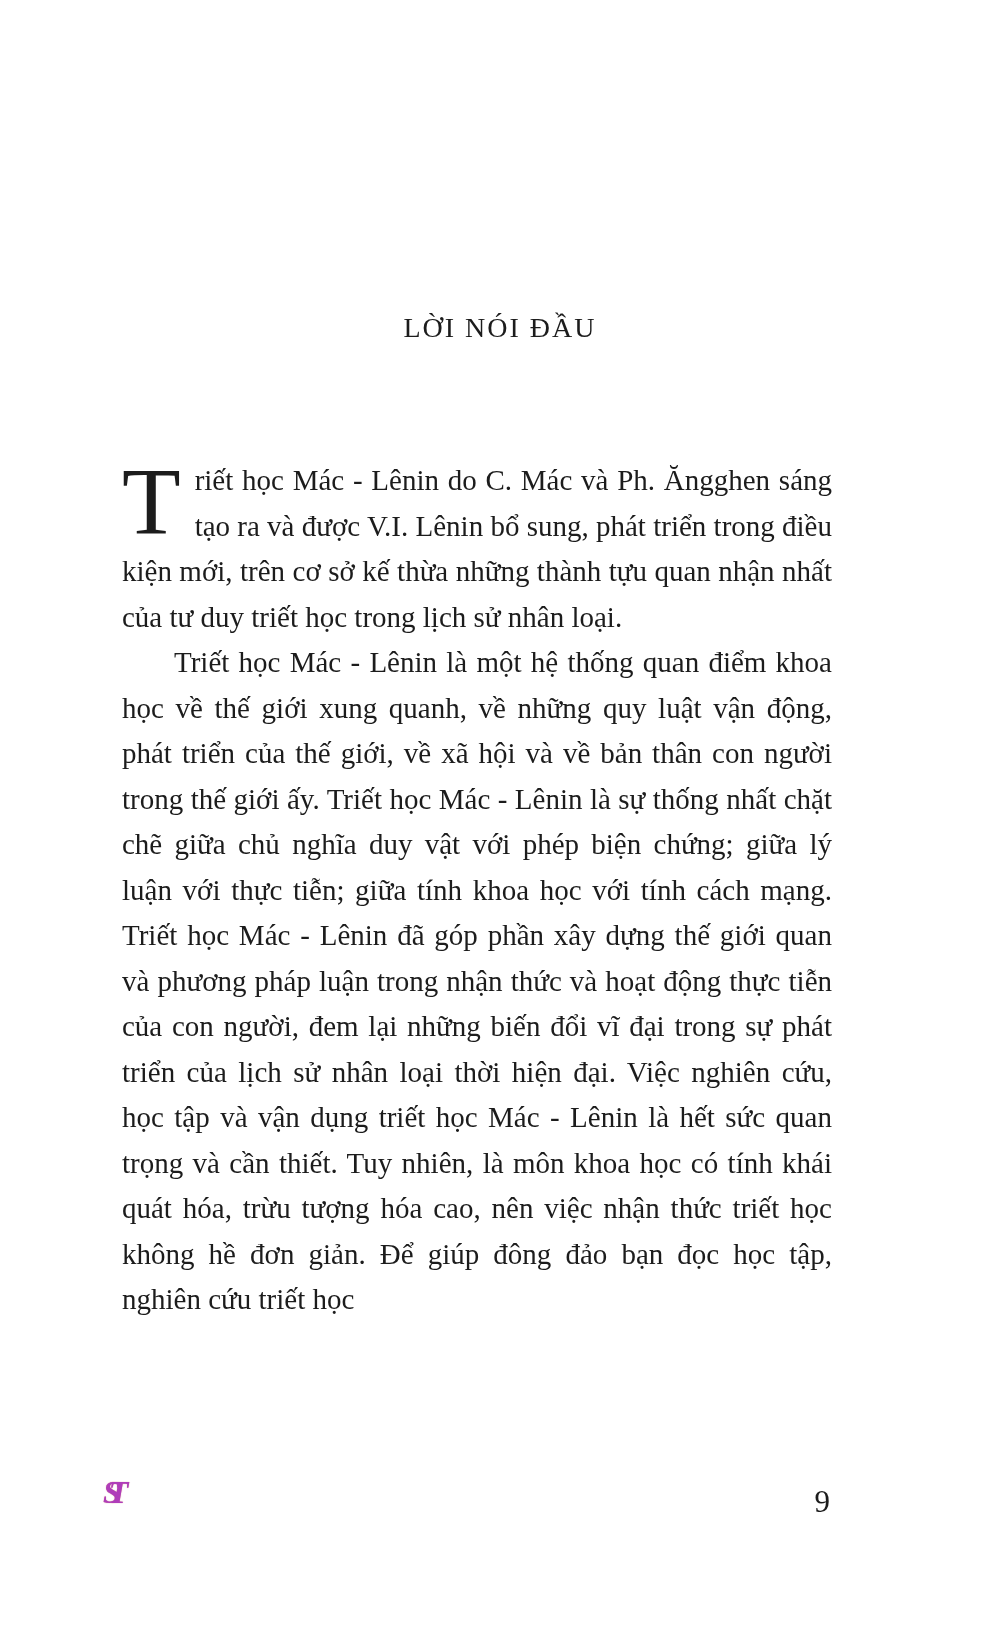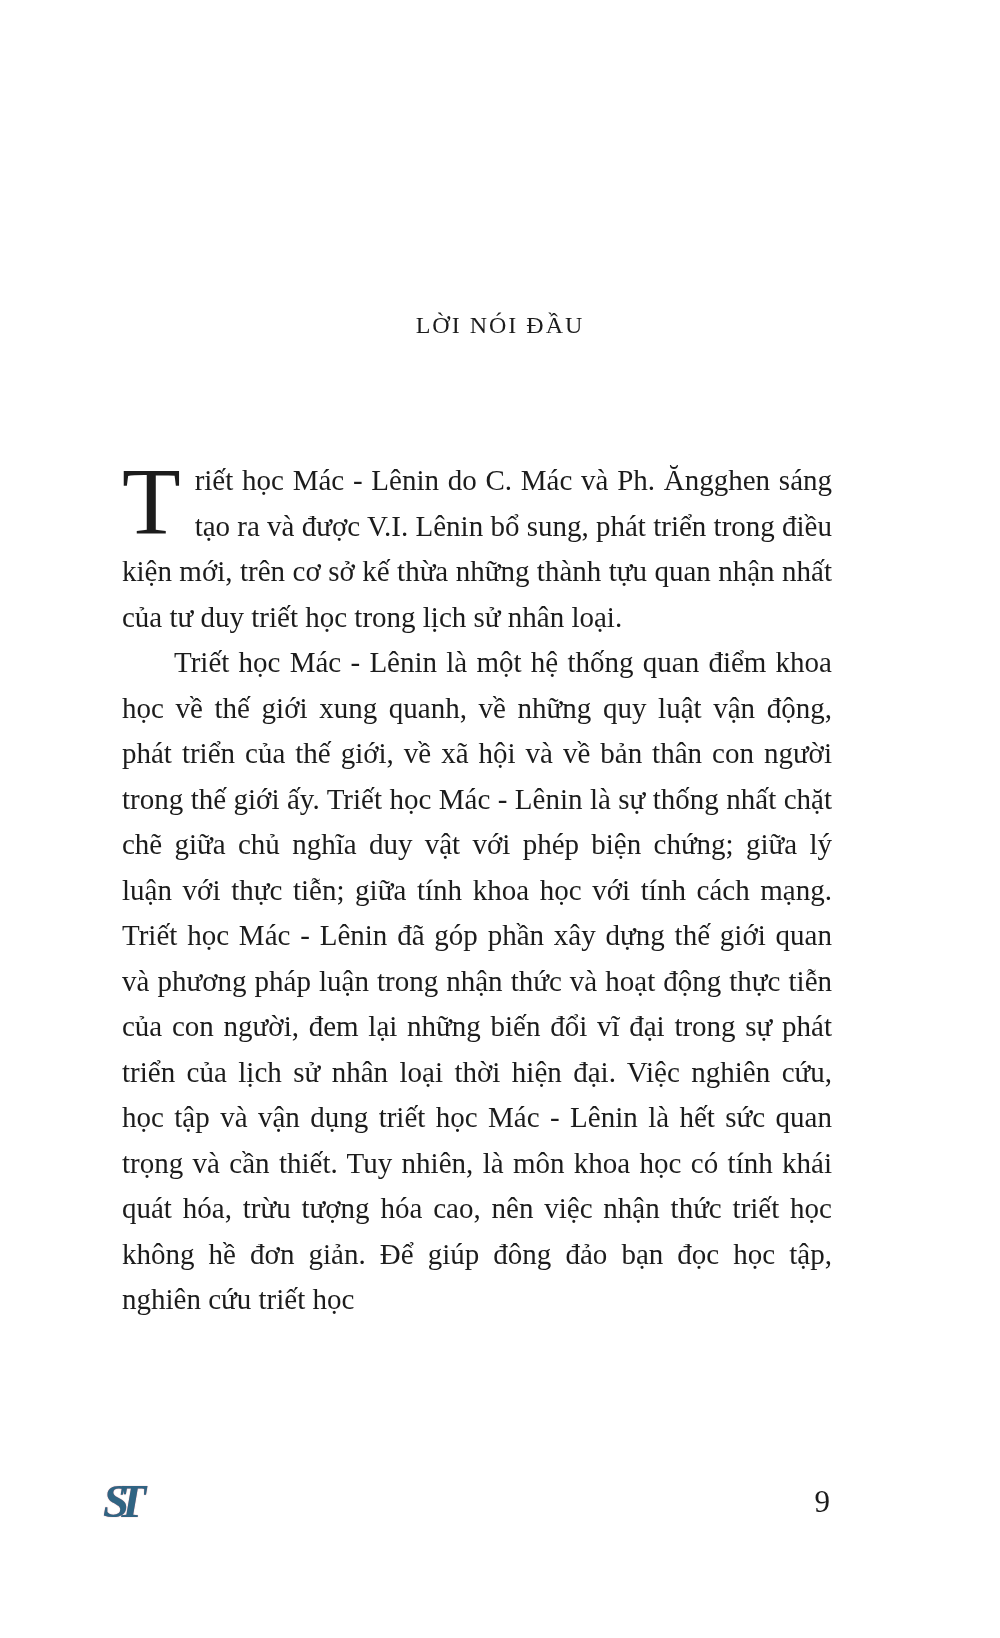--- a/index.html
+++ b/index.html
@@ -15,21 +15,21 @@
     font-family: "Liberation Serif", "DejaVu Serif", serif;
     color: #1c1c1c;
     overflow: hidden;
   }
   .chapter-title {
     position: absolute;
     top: 312px;
     left: 0;
     width: 100%;
     text-align: center;
-    font-size: 24px;
+    font-size: 28px;
     font-weight: 400;
     letter-spacing: 2px;
   }
   .content {
     position: absolute;
     top: 458px;
     left: 122px;
     width: 710px;
     font-size: 29px;
     line-height: 45.5px;
@@ -52,24 +52,24 @@
     position: absolute;
     top: 1484px;
     right: 170px;
     font-size: 31px;
     color: #1c1c1c;
   }
   .publisher-logo {
     position: absolute;
     top: 1474px;
     left: 103px;
-    font-size: 47px;
+    font-size: 32px;
     font-style: italic;
     font-weight: bold;
-    color: #0c4a6e;
+    color: #a21caf;
     letter-spacing: -12px;
     opacity: 0.85;
     text-shadow: 0 0 1px #c9606e;
   }
 </style>
 </head>
 <body>
 
 <div class="page">
 

